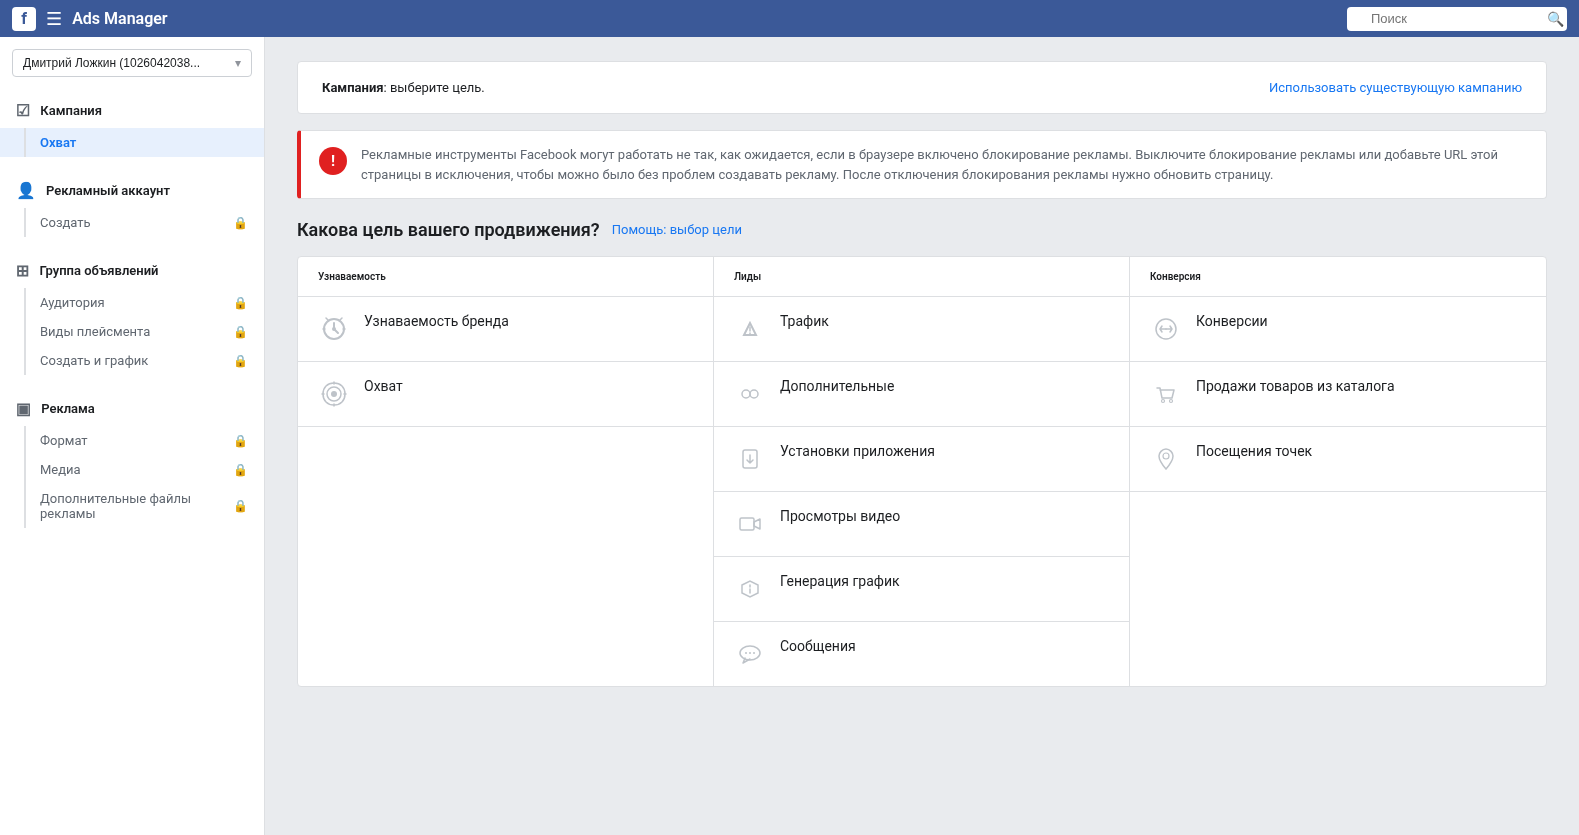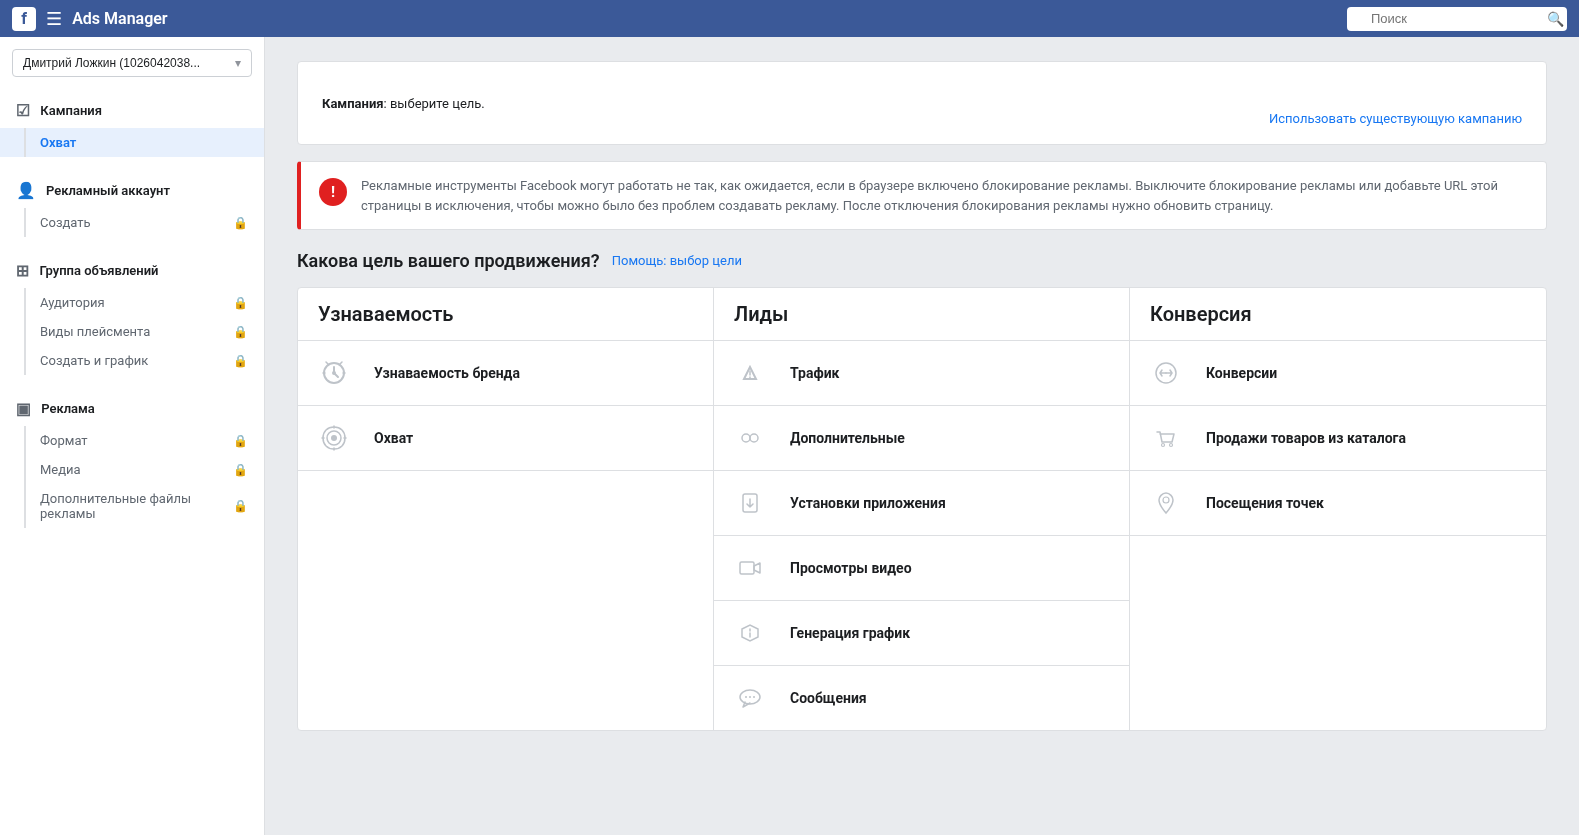--- a/index.html
+++ b/index.html
@@ -105,21 +105,21 @@
       border: 1px solid #dddfe2;
       border-radius: 4px;
       padding: 18px 24px;
       display: flex;
       align-items: center;
       margin-bottom: 16px;
     }
     .use-existing-btn {
       margin-left: auto;
       color: #1877f2; font-size: 13px; cursor: pointer;
-      background: none; border: none; font-family: inherit; margin-top: 31px;
+      background: none; border: none; font-family: inherit;
     }
 
     
     .warning-banner {
       background: white;
       border: 1px solid #dddfe2;
       border-left: 4px solid #e02020;
       border-radius: 4px;
       padding: 14px 18px;
       display: flex;
@@ -151,38 +151,38 @@
       margin-top: 16px;
       overflow: hidden;
     }
     .goals-table-header {
       display: grid;
       grid-template-columns: 1fr 1fr 1fr;
       border-bottom: 1px solid #dddfe2;
     }
     .goals-col-header {
       padding: 14px 20px;
-      font-weight: 600; font-size: 20px; color: #1c1e21;
+      font-weight: 600; font-size: 10px; color: #1c1e21;
       border-right: 1px solid #dddfe2;
     }
     .goals-col-header:last-child { border-right: none; }
     .goals-table-body {
       display: grid;
       grid-template-columns: 1fr 1fr 1fr;
     }
     .goals-col {
       border-right: 1px solid #dddfe2;
       display: flex; flex-direction: column;
     }
     .goals-col:last-child { border-right: none; }
     .goal-item {
-      display: flex; align-items: center;
+      display: flex; 
       padding: 16px 20px;
       border-bottom: 1px solid #dddfe2;
-      cursor: pointer; gap: 24px; font-weight: bold;
+      cursor: pointer; gap: 14px;
     }
     .goal-item:last-child { border-bottom: none; }
     .goal-icon {
       width: 32px; height: 32px; flex-shrink: 0;
       display: flex; align-items: center; justify-content: center;
       color: #bec3c9; font-size: 22px;
     }
     .goal-label { font-size: 14px; color: #1c1e21; }
     .goal-item-empty {
       flex: 1;

